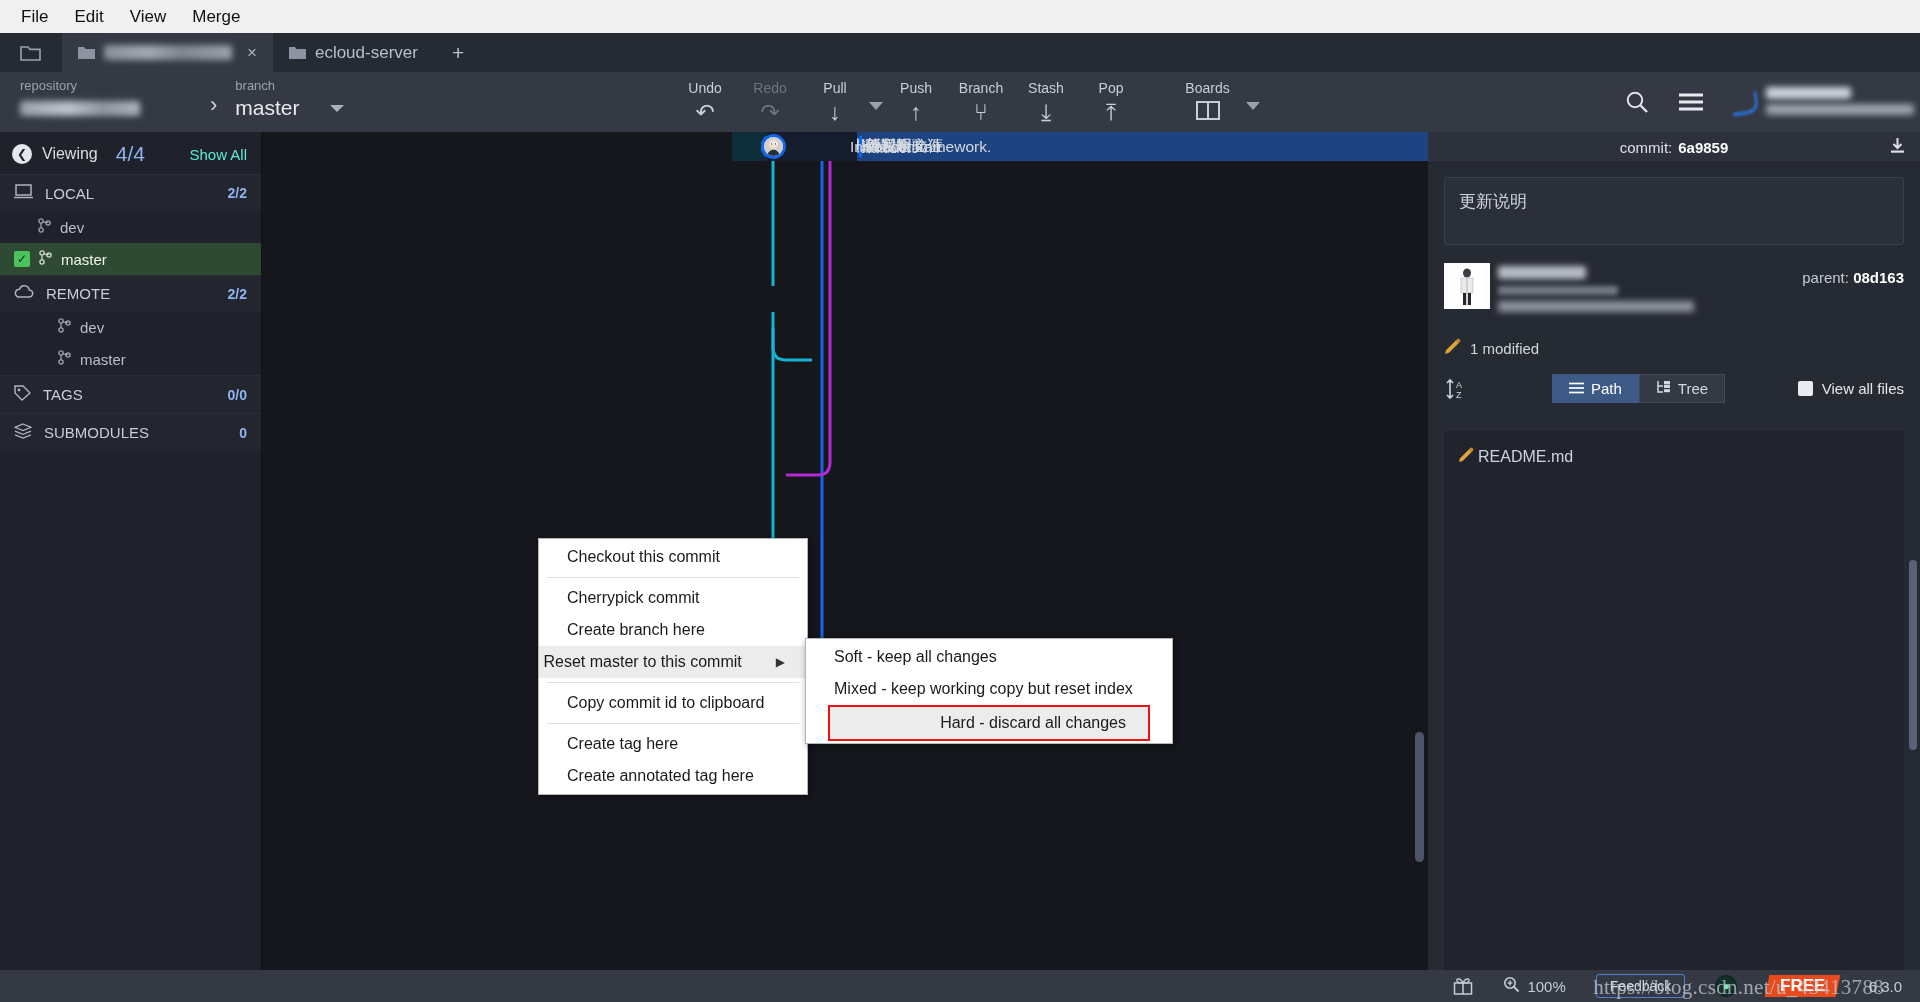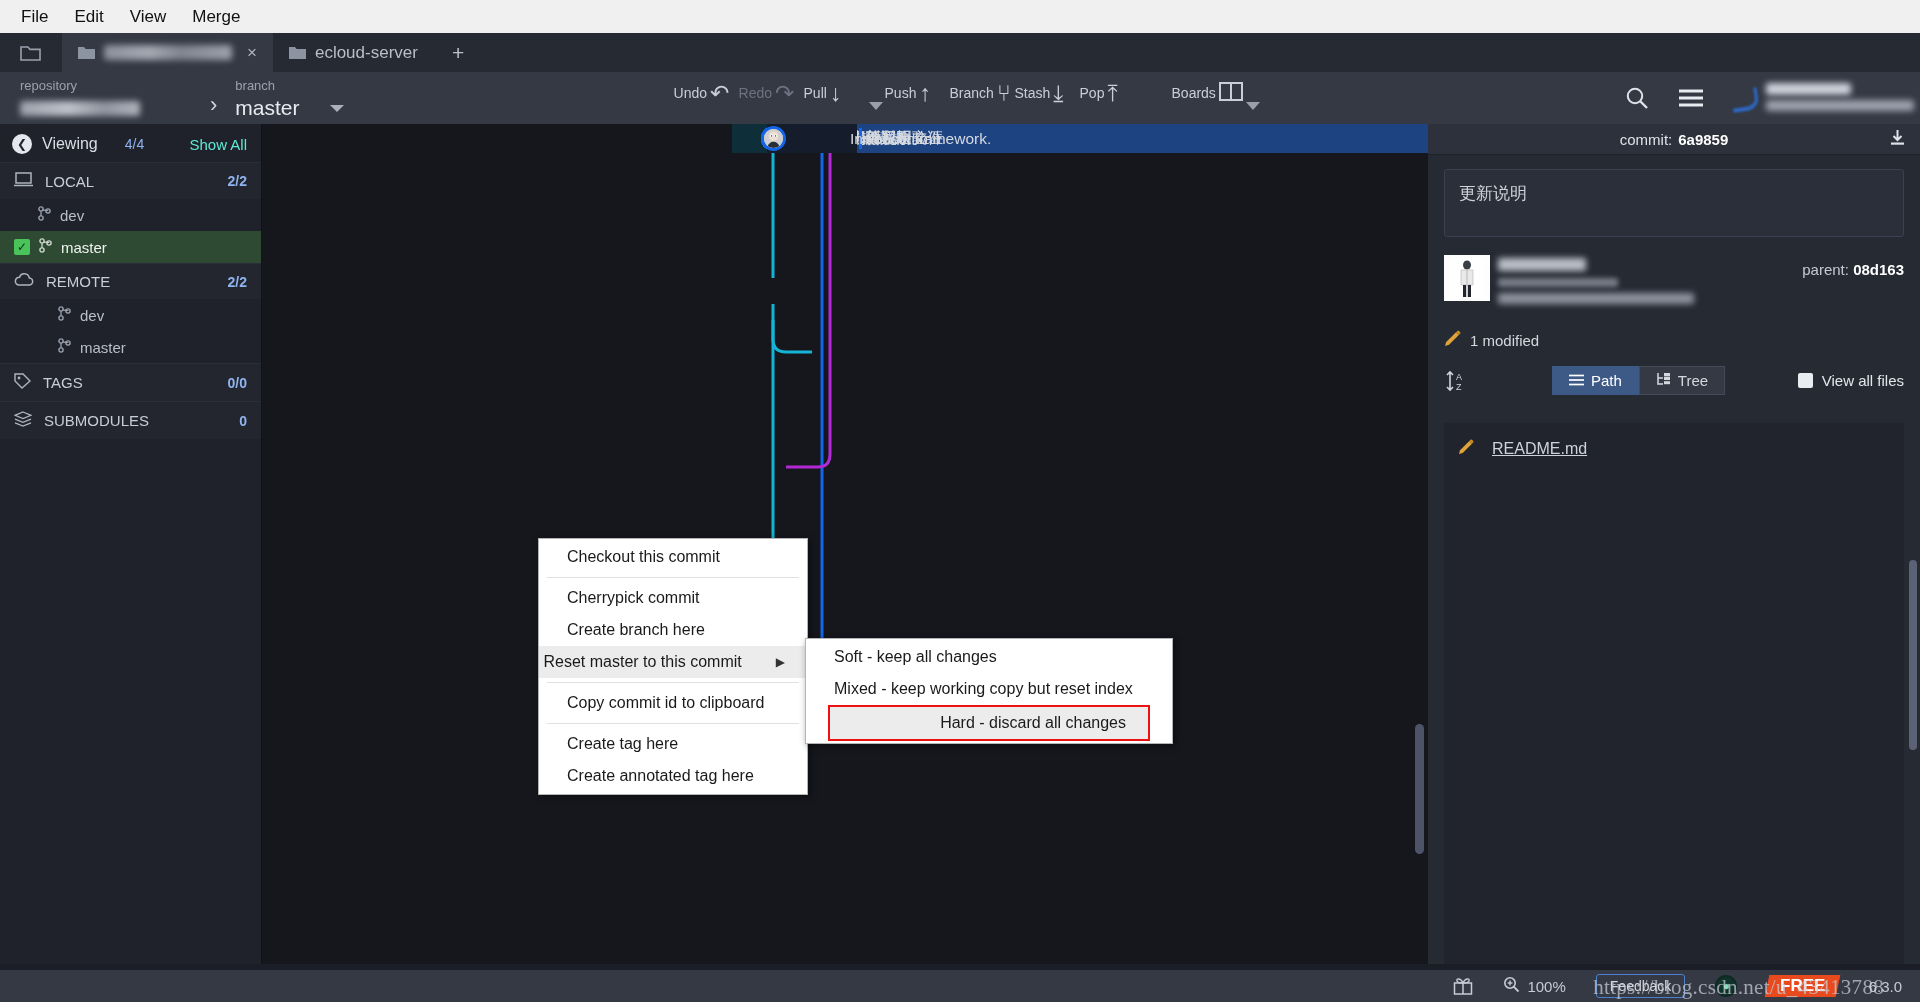--- a/index.html
+++ b/index.html
@@ -34,39 +34,39 @@
   .tab .blurname {
     display: inline-block; width: 128px; height: 15px; border-radius: 3px;
     background: linear-gradient(90deg,#9aa0ab,#b7bcc5 35%,#8e949f 60%,#aeb3bc);
     filter: blur(3.2px); opacity: .85;
   }
   .tab .xclose { color: #aeb4be; font-size: 17px; margin-left: 6px; }
   .tab-add { display:flex; align-items:center; padding: 0 18px; color:#b9bfc9; font-size: 21px;}
 
   
   .toolbar {
-    height: 52px; background: #343944; display: flex; align-items: stretch;
+    height: 60px; background: #343944; display: flex; align-items: stretch;
     position: relative;
   }
   .repo-block { width: 210px; padding: 6px 14px 0 20px; }
   .repo-block .lbl { font-size: 13px; color: #9aa1ae; }
   .repo-block .blurval {
     margin-top: 8px; display:inline-block; width: 120px; height: 15px; border-radius:3px;
     background: linear-gradient(90deg,#a7adb7,#cdd2d9 40%,#9aa0ab 70%,#bcc1c9);
     filter: blur(3px); opacity:.9;
   }
   .repo-arrow { color:#cfd4dc; font-size:22px; padding-top: 20px; }
   .branch-block { padding: 6px 0 0 18px; }
   .branch-block .lbl { font-size: 13px; color: #9aa1ae; }
   .branch-block .val { font-size: 21px; color: #e8ebf0; margin-top: 3px; display:flex; align-items:center; gap:30px;}
   .caret { width:0;height:0;border-left:7px solid transparent;border-right:7px solid transparent;border-top:7px solid #aab0ba; }
 
   .tb-actions { display:flex; align-items:flex-start; margin-left: 330px; gap: 2px; }
   .tb-btn {
-    width: 63px; display:flex; flex-direction:row; align-items:center;
+    width: 63px; display:flex; flex-direction:column; align-items:center;
     padding-top: 8px; color:#c9ced7; font-size:14px; gap:3px;
   }
   .tb-btn.disabled { color:#6d7380; }
   .tb-btn .gl { font-size: 23px; line-height: 26px; }
   .tb-caret { align-self:flex-start; margin-top: 30px; width:0;height:0;
     border-left:7px solid transparent;border-right:7px solid transparent;border-top:8px solid #9aa0ab; }
   .tb-sep { width:1px; background:#4b5160; margin: 12px 10px 12px 14px; }
 
   .tb-right { margin-left:auto; display:flex; align-items:center; gap:28px; padding-right: 18px;}
   .icon-btn { color:#dfe3e9; display:flex; align-items:center; justify-content:center; }
@@ -86,21 +86,21 @@
   .body-row { display:flex; height: calc(1002px - 33px - 39px - 58px - 32px); }
 
   
   .sidebar { width: 262px; background: #1f222b; border-right: 1px solid #11131a; flex-shrink:0; }
   .side-head { display:flex; align-items:center; gap:10px; padding: 10px 14px 8px 12px; }
   .side-head .back {
     width:20px;height:20px;border-radius:50%;background:#e4e7ec;color:#1f222b;
     display:flex;align-items:center;justify-content:center;font-size:12px;
   }
   .side-head .viewing { color:#d8dce3; font-size:16px; }
-  .side-head .count { color:#8fb4ef; font-size:14px; margin-left:17px;}
+  .side-head .count { color:#8fb4ef; font-size:21px; margin-left:8px;}
   .side-head .showall { margin-left:auto; color:#5eead4; font-size:15px;}
   .filter-wrap { padding: 0 12px 10px 12px; }
   .filter-box {
     height:28px; background:#262a33; border:1px solid #3a4050; border-radius:3px;
     display:flex; align-items:center; padding: 0 8px; color:#8a909c; font-size:14px;
   }
   .filter-box .sicon { margin-left:auto; }
   .sect {
     display:flex; align-items:center; gap:12px; padding: 9px 14px; font-size:15px;
     color:#c8cdd6; border-top:1px solid #2a2e38; background:#23262f;
@@ -164,21 +164,21 @@
   .sortbtn { color:#cfd4dc; font-size:13px; display:flex; align-items:center; }
   .seg { display:flex; margin-left: 84px; }
   .seg div {
     padding: 5px 16px; font-size:15px; display:flex; align-items:center; gap:7px;
     background:#343944; color:#d3d8df; border:1px solid #434a59;
   }
   .seg div.on { background:#3d5a86; color:#ffffff; border-color:#3d5a86; }
   .viewall { margin-left:auto; display:flex; align-items:center; gap:9px; color:#e2e6ec; font-size:15px;}
   .viewall .box { width:15px;height:15px;background:#e8ebf0;border-radius:2px;}
   .filelist { margin: 14px 16px 0 16px; background:#21242d; flex:1; padding: 10px 0 0 0;}
-  .filerow { display:flex; align-items:center; gap:18px; padding: 6px 14px; font-size:16px; color:#cdd3db;text-decoration:underline;}
+  .filerow { display:flex; align-items:center; gap:4px; padding: 6px 14px; font-size:16px; color:#cdd3db;}
   .det-vscroll { position:absolute; right:3px; width:8px; border-radius:4px; background:#5b6276; }
 
   
   .statusbar {
     position:absolute; left:0; right:0; bottom:0; height:32px; background:#343944;
     display:flex; align-items:center; justify-content:flex-end; gap:30px;
     padding-right:18px; color:#c6ccd5; font-size:15px;
   }
   .statusbar .grp { display:flex; align-items:center; gap:7px; }
   .feedback-btn { border:1px solid #4d7fd0; border-radius:3px; padding:3px 13px; color:#d3d8df; font-size:14px;}

